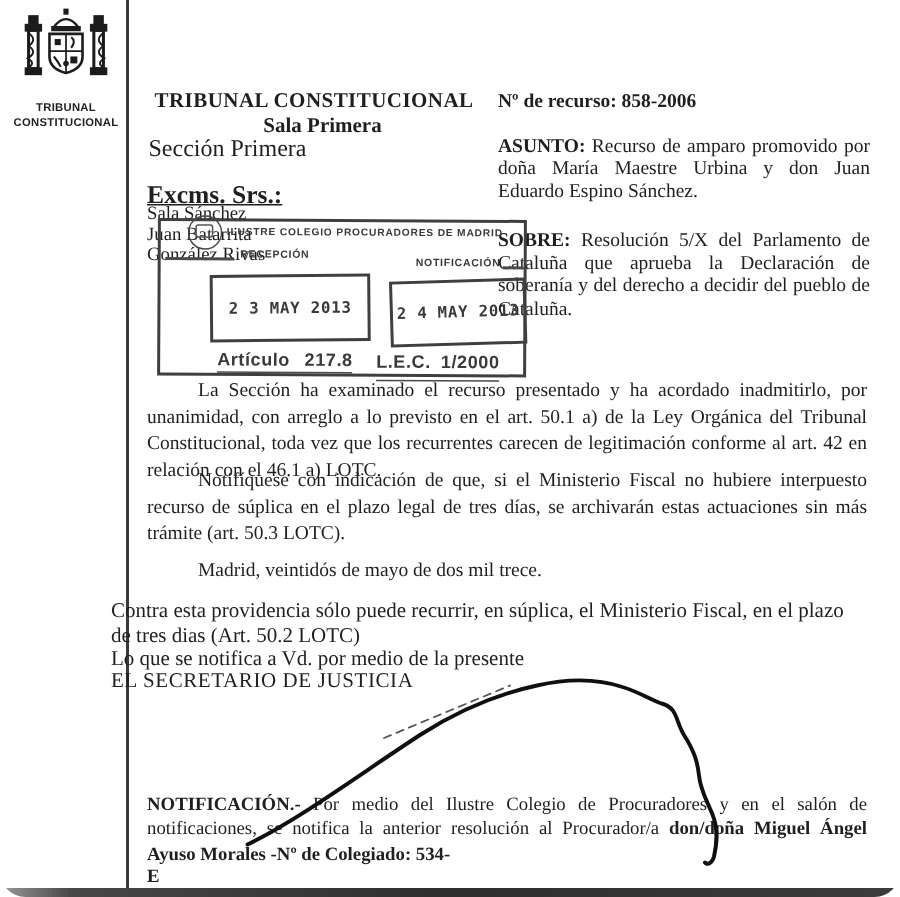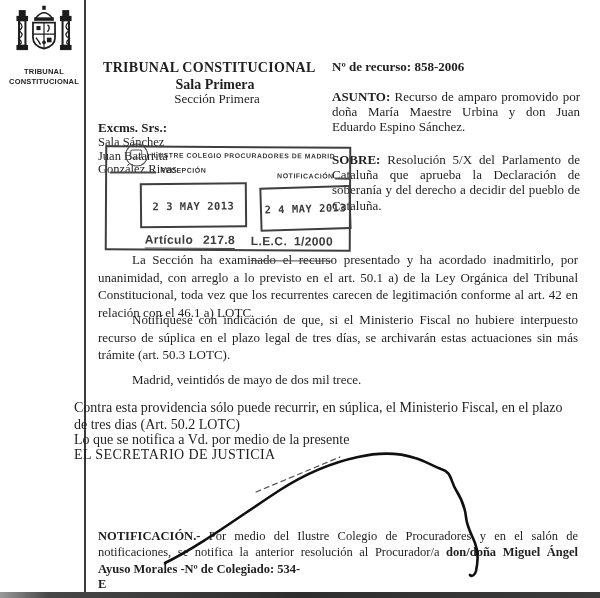--- a/index.html
+++ b/index.html
@@ -1,52 +1,53 @@
 <!DOCTYPE html>
 <html><head>
 <meta charset="utf-8">
 <style>
   * { margin:0; padding:0; box-sizing:border-box; }
   html,body { background:#ffffff; }
   .page {
     position:relative; width:600px; height:598px; background:#fff;
     overflow:hidden; font-family:"Liberation Serif","DejaVu Serif",serif;
     color:#1f1f1f;
+    border-radius:17px;
   }
   
   .vrule { position:absolute; left:84px; top:0; width:2px; height:592px; background:#3a3a3a; }
   
   .scan-edge { position:absolute; left:0; top:592px; width:600px; height:6px;
     background:linear-gradient(90deg,#9a9a9a 0%,#474747 8%,#2e2e2e 50%,#3c3c3c 100%); }
 
   
   .coat { position:absolute; left:15px; top:5px; width:58px; height:56px; }
   .coat svg { width:100%; height:100%; }
   .logo-caption { position:absolute; left:4px; top:67px; width:80px; text-align:center;
     font-family:"Liberation Sans","DejaVu Sans",sans-serif; font-weight:bold;
     font-size:7.5px; line-height:9.5px; letter-spacing:.2px; color:#222; }
 
   
   .hdr-court { position:absolute; left:103px; top:60px; width:224px; text-align:left;
     font-weight:bold; font-size:14px; letter-spacing:.3px; }
   .hdr-chamber { position:absolute; left:103px; top:77px; width:224px; text-align:center;
     font-weight:bold; font-size:14px; }
-  .hdr-section { position:absolute; left:105px; top:91px; width:224px; text-align:center;
-    font-size:13px; }
+  .hdr-section { position:absolute; left:99px; top:91px; width:224px; text-align:left;
+    font-size:16px; }
   .case-number { position:absolute; left:332px; top:59px; font-weight:bold; font-size:13px; }
 
   
   .rc { position:absolute; left:332px; width:248px; font-size:13px; line-height:15.2px;
     text-align:justify; }
   .rc-asunto { top:89px; }
   .rc-sobre { top:152px; z-index:2; }
   .rc b { font-weight:bold; }
 
   
-  .judges-heading { position:absolute; left:98px; top:120px; font-weight:bold; font-size:13px; }
+  .judges-heading { position:absolute; left:98px; top:120px; font-weight:bold; font-size:17px;text-decoration:underline; }
   .judges { position:absolute; left:98px; top:136px; font-size:12.5px; line-height:13.6px; }
   .judges div { white-space:nowrap; }
 
   
   .stamp { position:absolute; left:105px; top:146px; width:246px; height:105px;
     border:2.5px solid #3f3f3f; color:#3a3a3a; transform:rotate(.3deg); z-index:4;
     font-family:"Liberation Sans","DejaVu Sans",sans-serif; }
   .stamp-org { position:absolute; left:32px; top:4px; width:208px; text-align:center;
     font-size:6.8px; font-weight:bold; letter-spacing:.55px; white-space:nowrap; }
   .stamp-seal { position:absolute; left:18px; top:-4px; width:23px; height:23px;
@@ -62,21 +63,21 @@
   .datebox { position:absolute; border:2px solid #3f3f3f; display:flex; align-items:center;
     justify-content:center; font-family:"DejaVu Sans Mono","Liberation Mono",monospace;
     font-weight:bold; font-size:10.5px; letter-spacing:.5px; white-space:nowrap; }
   .datebox-left { left:33px; top:35px; width:107px; height:45px; transform:rotate(-.8deg); }
   .datebox-right { left:153px; top:38px; width:91px; height:44px; transform:rotate(-2deg); }
   .stamp-article { position:absolute; left:38px; top:85px; font-size:12px; font-weight:bold;
     letter-spacing:.4px; word-spacing:6px; border-bottom:1.5px solid #4a4a4a;
     padding-bottom:1px; white-space:nowrap; }
   .stamp-law { position:absolute; left:144px; top:86px; font-size:12px; font-weight:bold;
     letter-spacing:.4px; word-spacing:3px; border-bottom:1.5px solid #4a4a4a;
-    padding-bottom:12px; white-space:nowrap; }
+    padding-bottom:5px; white-space:nowrap; }
 
   
   .bodyp { position:absolute; left:98px; width:480px; font-size:13px; line-height:17.6px;
     text-align:justify; text-indent:34px; }
   .p1 { top:251px; }
   .p2 { top:311px; }
   .dateline { position:absolute; left:132px; top:372px; font-size:13px; }
   .centered { position:absolute; left:74px; width:500px; text-align:left; font-size:14px; }
   .appeal { top:399px; line-height:17px; }
   .notify-line { top:432px; }

